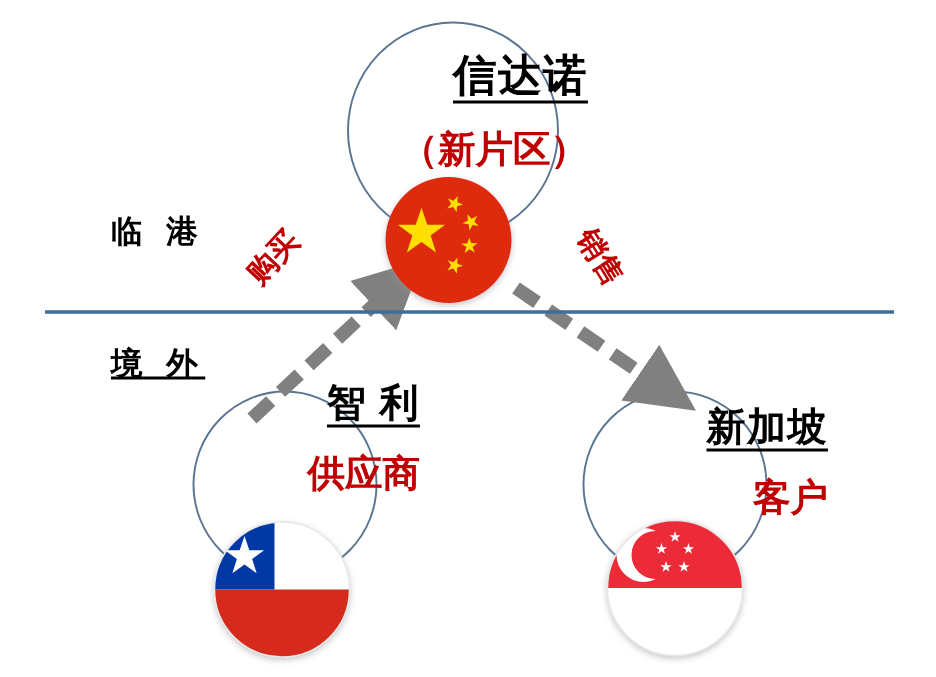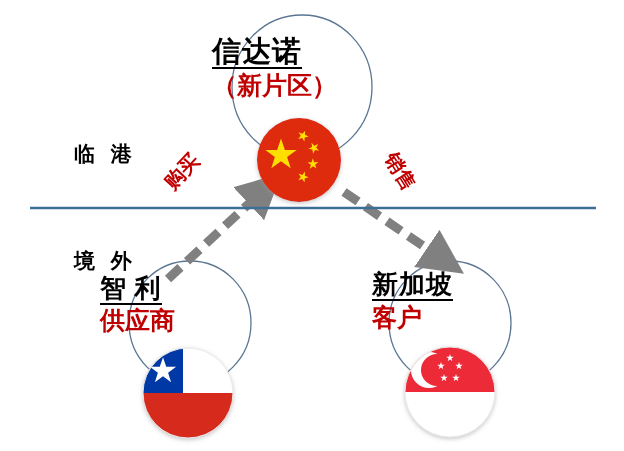--- a/index.html
+++ b/index.html
@@ -19,39 +19,39 @@
   }
   #stage svg.layer {
     position: absolute;
     left: 0;
     top: 0;
     width: 624px;
     height: 451px;
   }
   .node-text {
     position: absolute;
-    text-align: left;
+    text-align: right;
     line-height: 1.05;
     white-space: nowrap;
     pointer-events: none;
   }
   .title-cn {
     font-weight: bold;
     color: #000000;
     letter-spacing: 1px;
     border-bottom: 2px solid #000000;
     display: inline-block;
     padding-bottom: 1px;
   }
   .sub-cn {
     font-weight: bold;
     color: #C00000;
     letter-spacing: 0px;
     display: block;
-    margin-top: 3px;
+    margin-top: 18px;
   }
   .zone-label {
     position: absolute;
     font-weight: bold;
     color: #000000;
     font-size: 21px;
     letter-spacing: 5px;
     white-space: nowrap;
     padding-left: 16px;
   }
@@ -142,28 +142,28 @@
         <path fill="#FFFFFF" transform="translate(441,366) scale(0.36)" d="M0,-11 L2.59,-3.4 L10.46,-3.4 L4.09,1.3 L6.47,8.9 L0,4.2 L-6.47,8.9 L-4.09,1.3 L-10.46,-3.4 L-2.59,-3.4 Z"></path>
         <path fill="#FFFFFF" transform="translate(459,366) scale(0.36)" d="M0,-11 L2.59,-3.4 L10.46,-3.4 L4.09,1.3 L6.47,8.9 L0,4.2 L-6.47,8.9 L-4.09,1.3 L-10.46,-3.4 L-2.59,-3.4 Z"></path>
         <path fill="#FFFFFF" transform="translate(444,378) scale(0.36)" d="M0,-11 L2.59,-3.4 L10.46,-3.4 L4.09,1.3 L6.47,8.9 L0,4.2 L-6.47,8.9 L-4.09,1.3 L-10.46,-3.4 L-2.59,-3.4 Z"></path>
         <path fill="#FFFFFF" transform="translate(456,378) scale(0.36)" d="M0,-11 L2.59,-3.4 L10.46,-3.4 L4.09,1.3 L6.47,8.9 L0,4.2 L-6.47,8.9 L-4.09,1.3 L-10.46,-3.4 L-2.59,-3.4 Z"></path>
       </g>
       <circle cx="450" cy="392" r="45" fill="none" stroke="#e8e8e8" stroke-width="1"></circle>
     </g>
   </svg>
 
   <div class="zone-label" style="left:58px; top:140px;">临 港</div>
-  <div class="zone-label" style="left:58px; top:247px;">境 外</div>
+  <div class="zone-label" style="left:58px; top:228px;text-decoration:underline;">境 外</div>
 
   <div class="node-text" style="left:212px; top:36px; width:180px;">
     <span class="title-cn" style="font-size:29px;">信达诺</span>
     <span class="sub-cn" style="font-size:25px;">（新片区）</span>
   </div>
 
-  <div class="node-text" style="left:100px; top:275px; width:180px;font-family:Liberation Serif, serif;">
+  <div class="node-text" style="left:100px; top:255px; width:180px;">
     <span class="title-cn" style="font-size:26px;">智 利</span>
     <span class="sub-cn" style="font-size:25px;">供应商</span>
   </div>
 
   <div class="node-text" style="left:372px; top:271px; width:180px;">
     <span class="title-cn" style="font-size:26px;">新加坡</span>
     <span class="sub-cn" style="font-size:25px;">客户</span>
   </div>
 
   <div class="edge-label" style="left:162px; top:158px; transform:rotate(-47deg);">购买</div>

